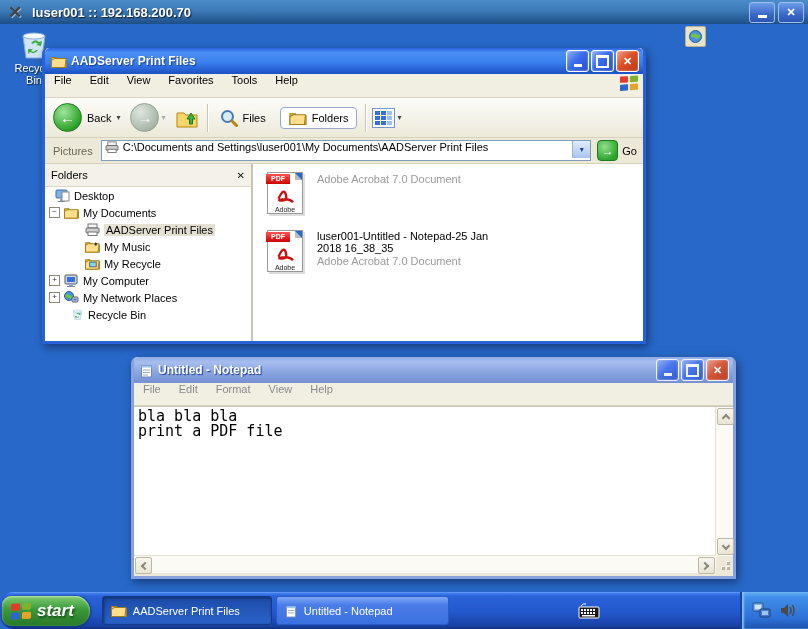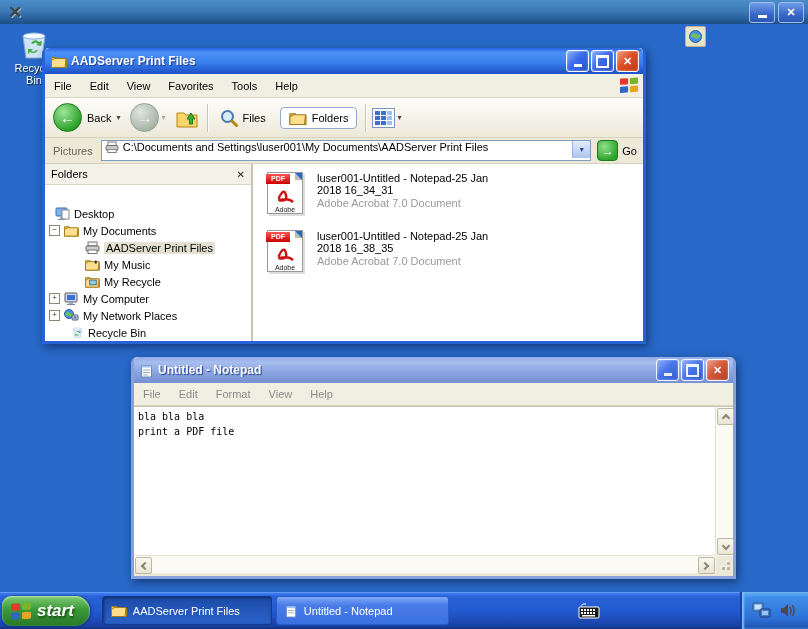--- a/index.html
+++ b/index.html
@@ -25,21 +25,21 @@
   .titlebar.active{background:linear-gradient(180deg,#2a63e0 0%,#4a90f5 18%,#3b80ef 55%,#1f55c8 95%);}
   .titlebar.inactive{background:linear-gradient(180deg,#91abe4 0%,#a7bdee 20%,#8aa3e0 60%,#7690d2 100%);}
   .titlebar .wicon{margin:0 4px 0 2px;display:flex;}
   .titlebar .wtitle{color:#fff;font-weight:bold;font-size:12px;flex:1;text-shadow:1px 1px 1px #1a3c8c;white-space:nowrap;overflow:hidden;}
   .ctl{display:flex;gap:2px;}
   .cbtn{width:21px;height:20px;border-radius:3px;border:1px solid #fff;display:flex;align-items:center;justify-content:center;color:#fff;font-size:11px;font-weight:bold;box-shadow:inset 0 0 2px rgba(255,255,255,.6);}
   .cbtn.blue{background:linear-gradient(135deg,#8cb0f8 0%,#3a6ced 45%,#2a52c8 100%);}
   .cbtn.red{background:linear-gradient(135deg,#f0a088 0%,#dd4f27 45%,#bd3a14 100%);}
   .cbtn .minbar{margin-top:9px;width:8px;}
   .cbtn .maxbox{width:9px;height:8px;border:2px solid #fff;border-top-width:3px;}
-  .menubar{background:#f1efe2;border-bottom:1px solid #d8d4c0;display:flex;align-items:center;font-size:11px;color:#000;}
+  .menubar{background:#f1efe2;border-bottom:1px solid #d8d4c0;display:flex;font-size:11px;color:#000;}
   .menubar .mi{padding:0 9px;}
   .menubar.gray .mi{color:#8a8a8a;}
 
   
   .explorer{left:42px;top:48px;width:598px;height:293px;border-left:3px solid #2862d8;border-right:3px solid #2862d8;border-bottom:3px solid #2862d8;background:#fff;z-index:10;}
   .exmenubar{height:23px;}
   .winflag{margin-left:auto;margin-right:4px;}
   .toolbar{height:39px;background:linear-gradient(180deg,#fdfdfa,#ece9d8);border-bottom:1px solid #d8d2bd;display:flex;align-items:center;font-size:11px;}
   .navcirc{width:27px;height:27px;border-radius:50%;display:flex;align-items:center;justify-content:center;color:#fff;font-size:15px;font-weight:bold;}
   .navcirc.green{background:radial-gradient(circle at 35% 30%,#9fe69a,#2da32b 70%,#1b7a1a);border:1px solid #1b7a1a;}
@@ -72,49 +72,50 @@
   .ficon .fold{position:absolute;right:0;top:0;width:0;height:0;border-left:7px solid #bbb;border-top:7px solid #2768c8;}
   .ficon .brand{position:absolute;bottom:0;width:100%;text-align:center;font-size:7px;color:#222;}
   .ftext{margin-left:14px;font-size:11px;line-height:12px;}
   .fname{width:180px;color:#000;}
   .ftype{color:#9a9a9a;margin-top:1px;}
 
   
   .notepad{left:131px;top:357px;width:599px;height:219px;border-left:3px solid #87a1dd;border-right:3px solid #87a1dd;border-bottom:3px solid #87a1dd;background:#ece9d8;z-index:10;}
   .npmenubar{height:22px;}
   .nptext{position:relative;height:166px;background:#fff;border-top:1px solid #c8c5b2;}
-  .npcontent{position:absolute;left:4px;top:2px;font-family:"DejaVu Sans Mono",monospace;font-size:10px;line-height:15px;white-space:pre;color:#000;}
+  .npcontent{position:absolute;left:4px;top:2px;font-family:"DejaVu Sans Mono",monospace;font-size:15px;line-height:15px;white-space:pre;color:#000;}
   .vsb{position:absolute;right:0;top:0;width:17px;bottom:17px;background:#fbfaf5;border-left:1px solid #e4e1d2;}
   .hsb{position:absolute;left:0;bottom:0;right:17px;height:17px;background:#fbfaf5;border-top:1px solid #e4e1d2;}
   .sbtn{position:absolute;width:15px;height:15px;background:linear-gradient(180deg,#f8f7f0,#e8e5d4);border:1px solid #bcb8a4;border-radius:2px;display:flex;align-items:center;justify-content:center;}
   .chev{display:inline-block;width:4px;height:4px;border-right:2px solid #8a8876;border-bottom:2px solid #8a8876;}
   .chev.up{transform:rotate(-135deg);margin-top:3px;}
   .chev.dn{transform:rotate(45deg);margin-bottom:2px;}
   .chev.lf{transform:rotate(135deg);margin-left:3px;}
   .chev.rt{transform:rotate(-45deg);margin-right:3px;}
   .grip{position:absolute;right:0;bottom:0;width:17px;height:17px;background:#ece9d8;}
   .grip i{position:absolute;width:3px;height:3px;background:#b8b4a0;box-shadow:-1px -1px 0 #fff;}
 
   
-  .taskbar{left:0;top:592px;width:808px;height:37px;background:linear-gradient(180deg,#6ea6f0 0%,#3d7af0 4%,#2a62d8 12%,#2258cd 55%,#1941a5 92%,#12307c 100%);z-index:50;display:flex;align-items:center;}
+  .taskbar{left:0;top:592px;width:808px;height:37px;background:linear-gradient(180deg,#6ea6f0 0%,#3d7af0 4%,#2a62d8 12%,#2258cd 55%,#1941a5 92%,#12307c 100%);z-index:50;display:flex;align-items:center;border-radius:14px;}
   .startbtn{height:30px;padding:0 16px 0 8px;margin-left:2px;border-radius:10px 16px 16px 10px;background:linear-gradient(180deg,#7ecb72 0%,#3a9a38 45%,#2c7e2b 90%);box-shadow:inset 0 1px 2px #b8e8a8, 1px 0 3px rgba(0,0,0,.4);display:flex;align-items:center;gap:5px;}
   .startbtn .stxt{color:#fff;font-size:17px;font-weight:bold;font-style:italic;text-shadow:1px 2px 2px #1c4f1c;}
   .taskbtn{height:27px;border-radius:3px;display:flex;align-items:center;gap:6px;padding:0 8px;color:#fff;font-size:11px;white-space:nowrap;overflow:hidden;}
   .taskbtn.pressed{background:linear-gradient(180deg,#1c4ba8,#2a62c8);box-shadow:inset 1px 1px 3px #102c66;border:1px solid #123c85;}
   .taskbtn.normal{background:linear-gradient(180deg,#7fa8f5 0%,#4a7ce8 30%,#3a70e0 100%);border:1px solid #2a5cc8;}
   .tray{margin-left:auto;align-self:stretch;display:flex;align-items:center;gap:8px;padding:0 12px 0 10px;background:linear-gradient(180deg,#66b0f2 0%,#3f8ee8 15%,#2d71d8 70%,#1d53b0 100%);border-left:2px solid #1941a5;box-shadow:inset 2px 0 2px #7fc0f5;}
   .kbicon{margin-right:10px;display:flex;}
 </style>
 </head>
 <body>
 
 <div class="screen">
 
   <div class="abs topbar">
     <span class="xlogo">✕</span>
+    <span class="ttl">luser001 :: 192.168.200.70</span>
     <span class="topbtns">
       <span class="topbtn">
           <span class="minbar"></span>
         </span>
       <span class="topbtn">✕</span>
     </span>
   </div>
 
   <div class="abs deskicon" style="left:8px;top:30px;z-index:1;">
     <svg width="34" height="30" viewBox="0 0 34 30">
@@ -229,21 +230,21 @@
       <span class="golabel">Go</span>
     </div>
 
     <div class="excontent">
 
       <div class="treepane">
         <div class="treehead">
           <span>Folders</span>
           <span class="hx">✕</span>
         </div>
-        <div style="padding-top:20px;">
+        <div style="padding-top:0;">
           <div class="trow" style="padding-left:10px;">
             <span class="ticon">
                 <svg width="15" height="13" viewBox="0 0 15 13">
                   <rect x="1" y="1" width="11" height="8" rx="1" fill="#7fb2e8" stroke="#3a6fb5"></rect>
                   <rect x="5" y="10" width="3" height="2" fill="#9ab"></rect>
                   <rect x="3" y="12" width="7" height="1" fill="#789"></rect>
                   <rect x="7" y="3" width="7" height="9" fill="#fff" stroke="#888"></rect>
                 </svg>
               </span>
             <span>Desktop</span>
@@ -330,21 +331,20 @@
         <div class="ftile">
           <span class="ficon">
             <span class="fold"></span>
             <span class="band">PDF</span>
             <svg width="22" height="18" viewBox="0 0 32 26" style="position:absolute;left:5px;top:12px;">
                 <path d="M8 20 q8 -18 11 -5 q2 10 -11 7 q16 -4 21 3" stroke="#cc1111" fill="none" stroke-width="3.5"></path>
               </svg>
             <span class="brand">Adobe</span>
           </span>
           <span class="ftext">
-            <div class="fname">luser001-Untitled - Notepad-25 Jan 2018 16_34_31</div>
             <div class="ftype">Adobe Acrobat 7.0 Document</div>
           </span>
         </div>
         <div class="ftile">
           <span class="ficon">
             <span class="fold"></span>
             <span class="band">PDF</span>
             <svg width="22" height="18" viewBox="0 0 32 26" style="position:absolute;left:5px;top:12px;">
                 <path d="M8 20 q8 -18 11 -5 q2 10 -11 7 q16 -4 21 3" stroke="#cc1111" fill="none" stroke-width="3.5"></path>
               </svg>

